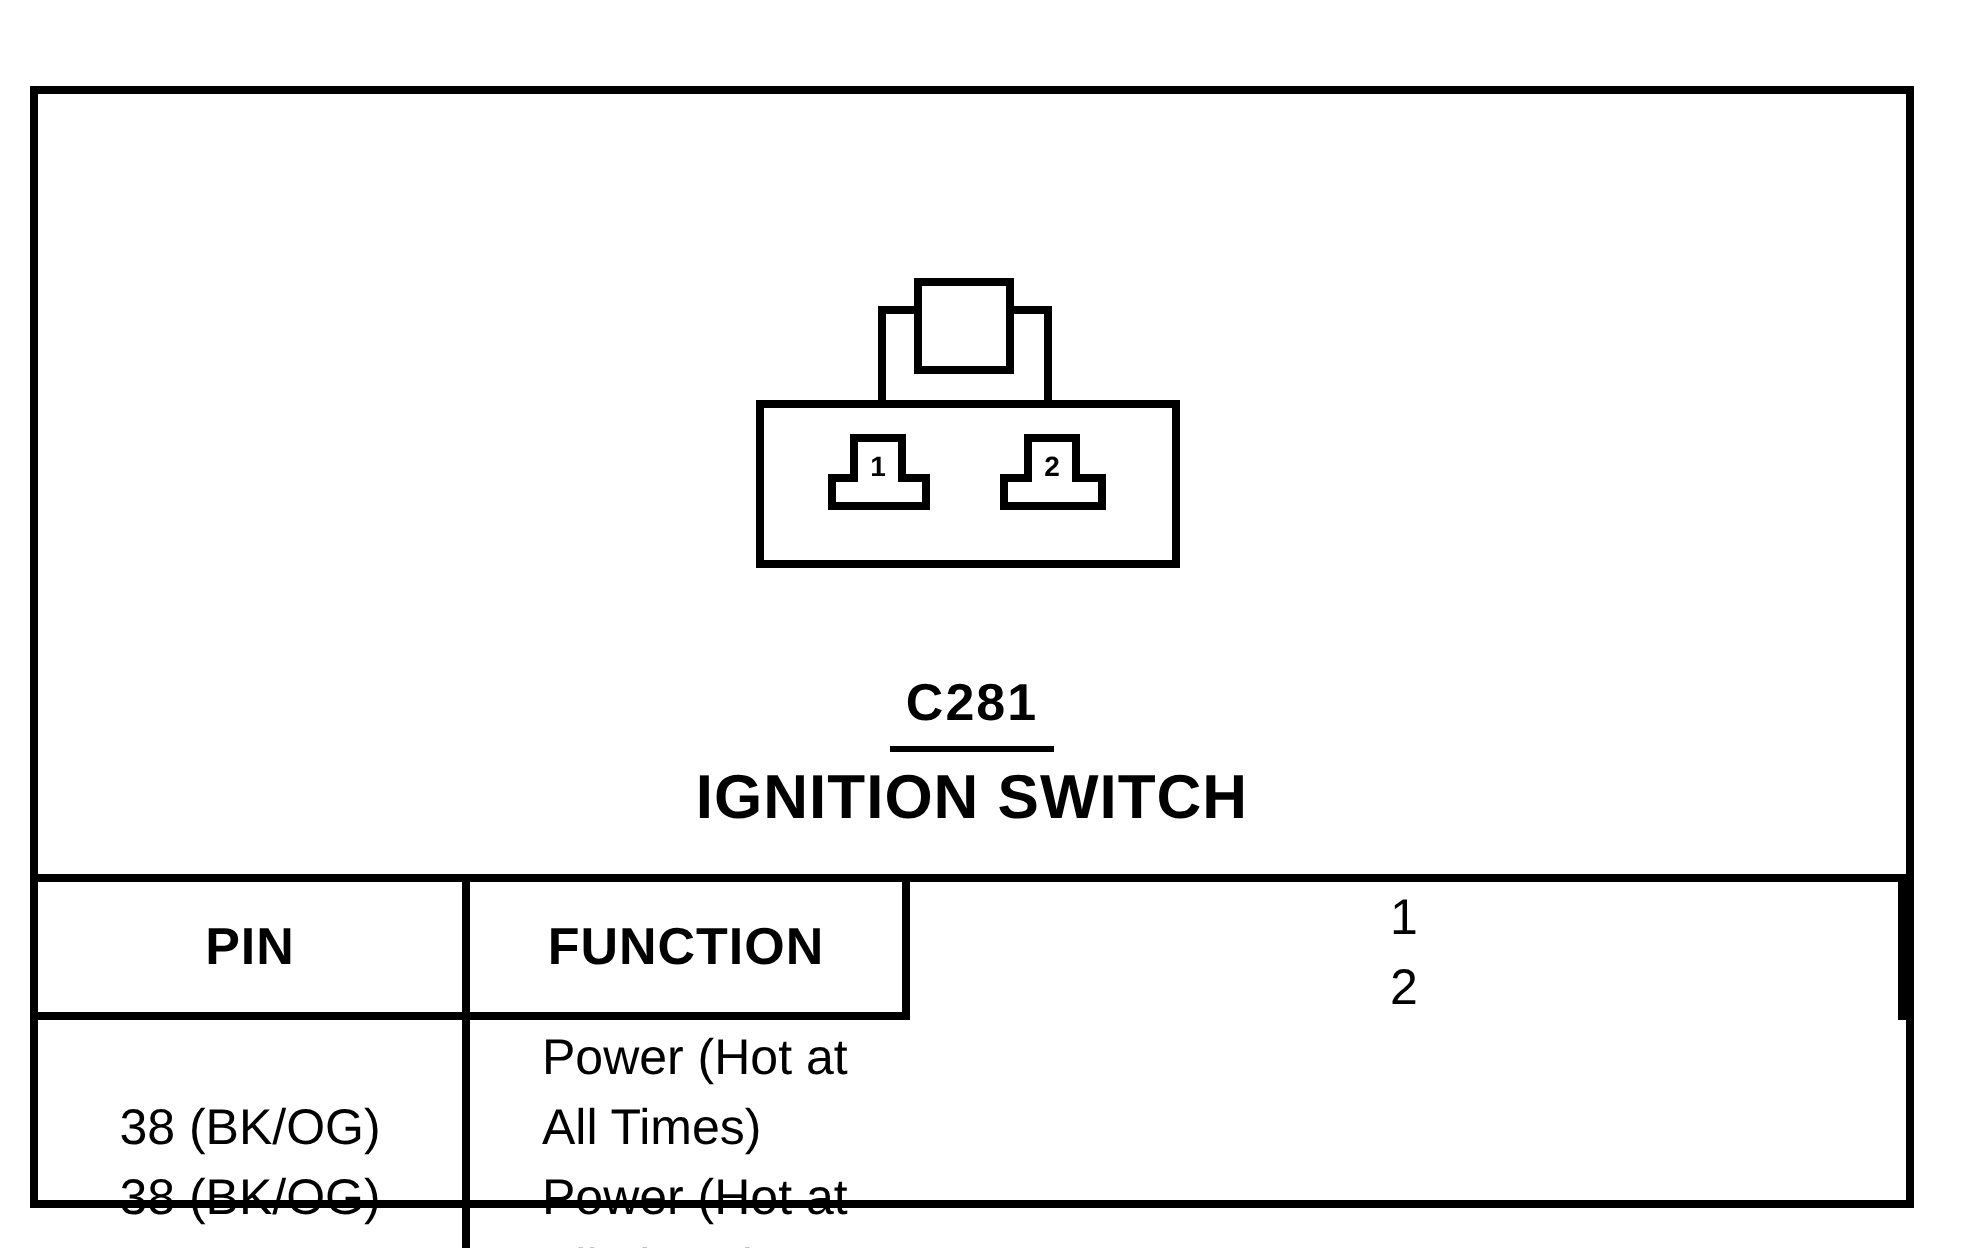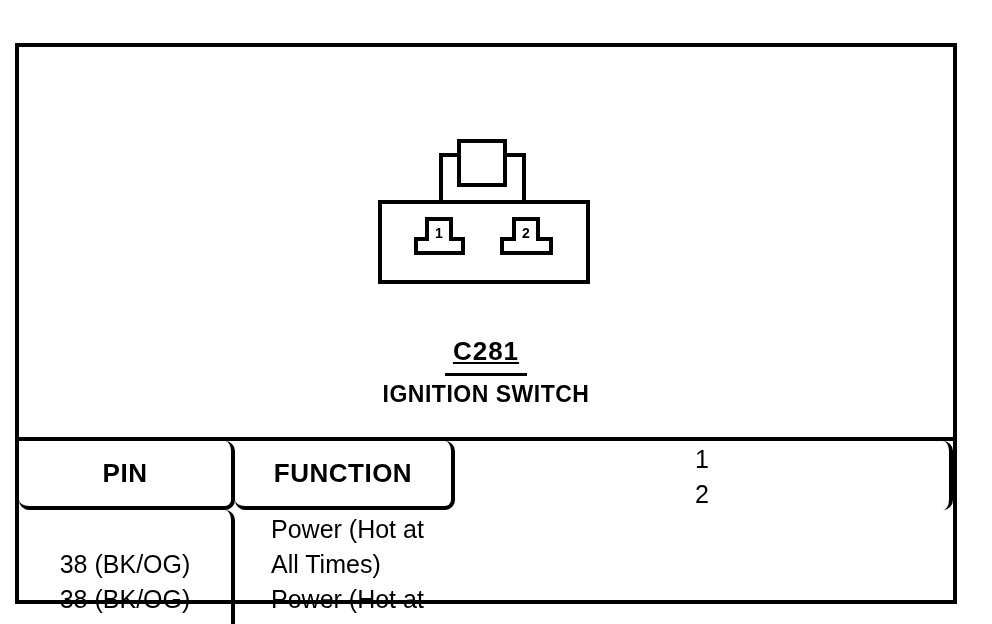--- a/index.html
+++ b/index.html
@@ -68,45 +68,44 @@
   .conn-code-wrap {
     position:absolute; left:0; right:0; top:289px;
     text-align:center;
   }
   .conn-code {
     display:inline-block;
     font-size:26px; font-weight:bold;
     letter-spacing:1px;
     border-bottom:3px solid #000;
     padding:0 8px 6px 8px;
-    text-decoration:underline;
   }
   .conn-title {
     position:absolute; left:0; right:0; top:334px;
     text-align:center;
-    font-size:23px; font-weight:bold;
+    font-size:31px; font-weight:bold;
     letter-spacing:0.5px;
   }
 
   
   .pin-table {
     position:absolute; left:0; right:0; bottom:0;
     height:163px;
     border-top:4px solid #000;
     display:grid;
     grid-template-columns:216px 220px 1fr;
     grid-template-rows:69px 1fr;
   }
   .th {
     display:flex; align-items:center; justify-content:center;
     font-weight:bold; font-size:26px;
     border-bottom:4px solid #000;
     letter-spacing:0.5px;
   }
-  .cell-r { border-right:4px solid #000;border-radius:10px; }
+  .cell-r { border-right:4px solid #000; }
   .td {
     display:flex; flex-direction:column; justify-content:center;
     font-size:25px; line-height:35px;
     padding-top:2px;
   }
   .td.center { align-items:center; }
   .td.left { padding-left:36px; }
 </style>
 </head>
 <body>

